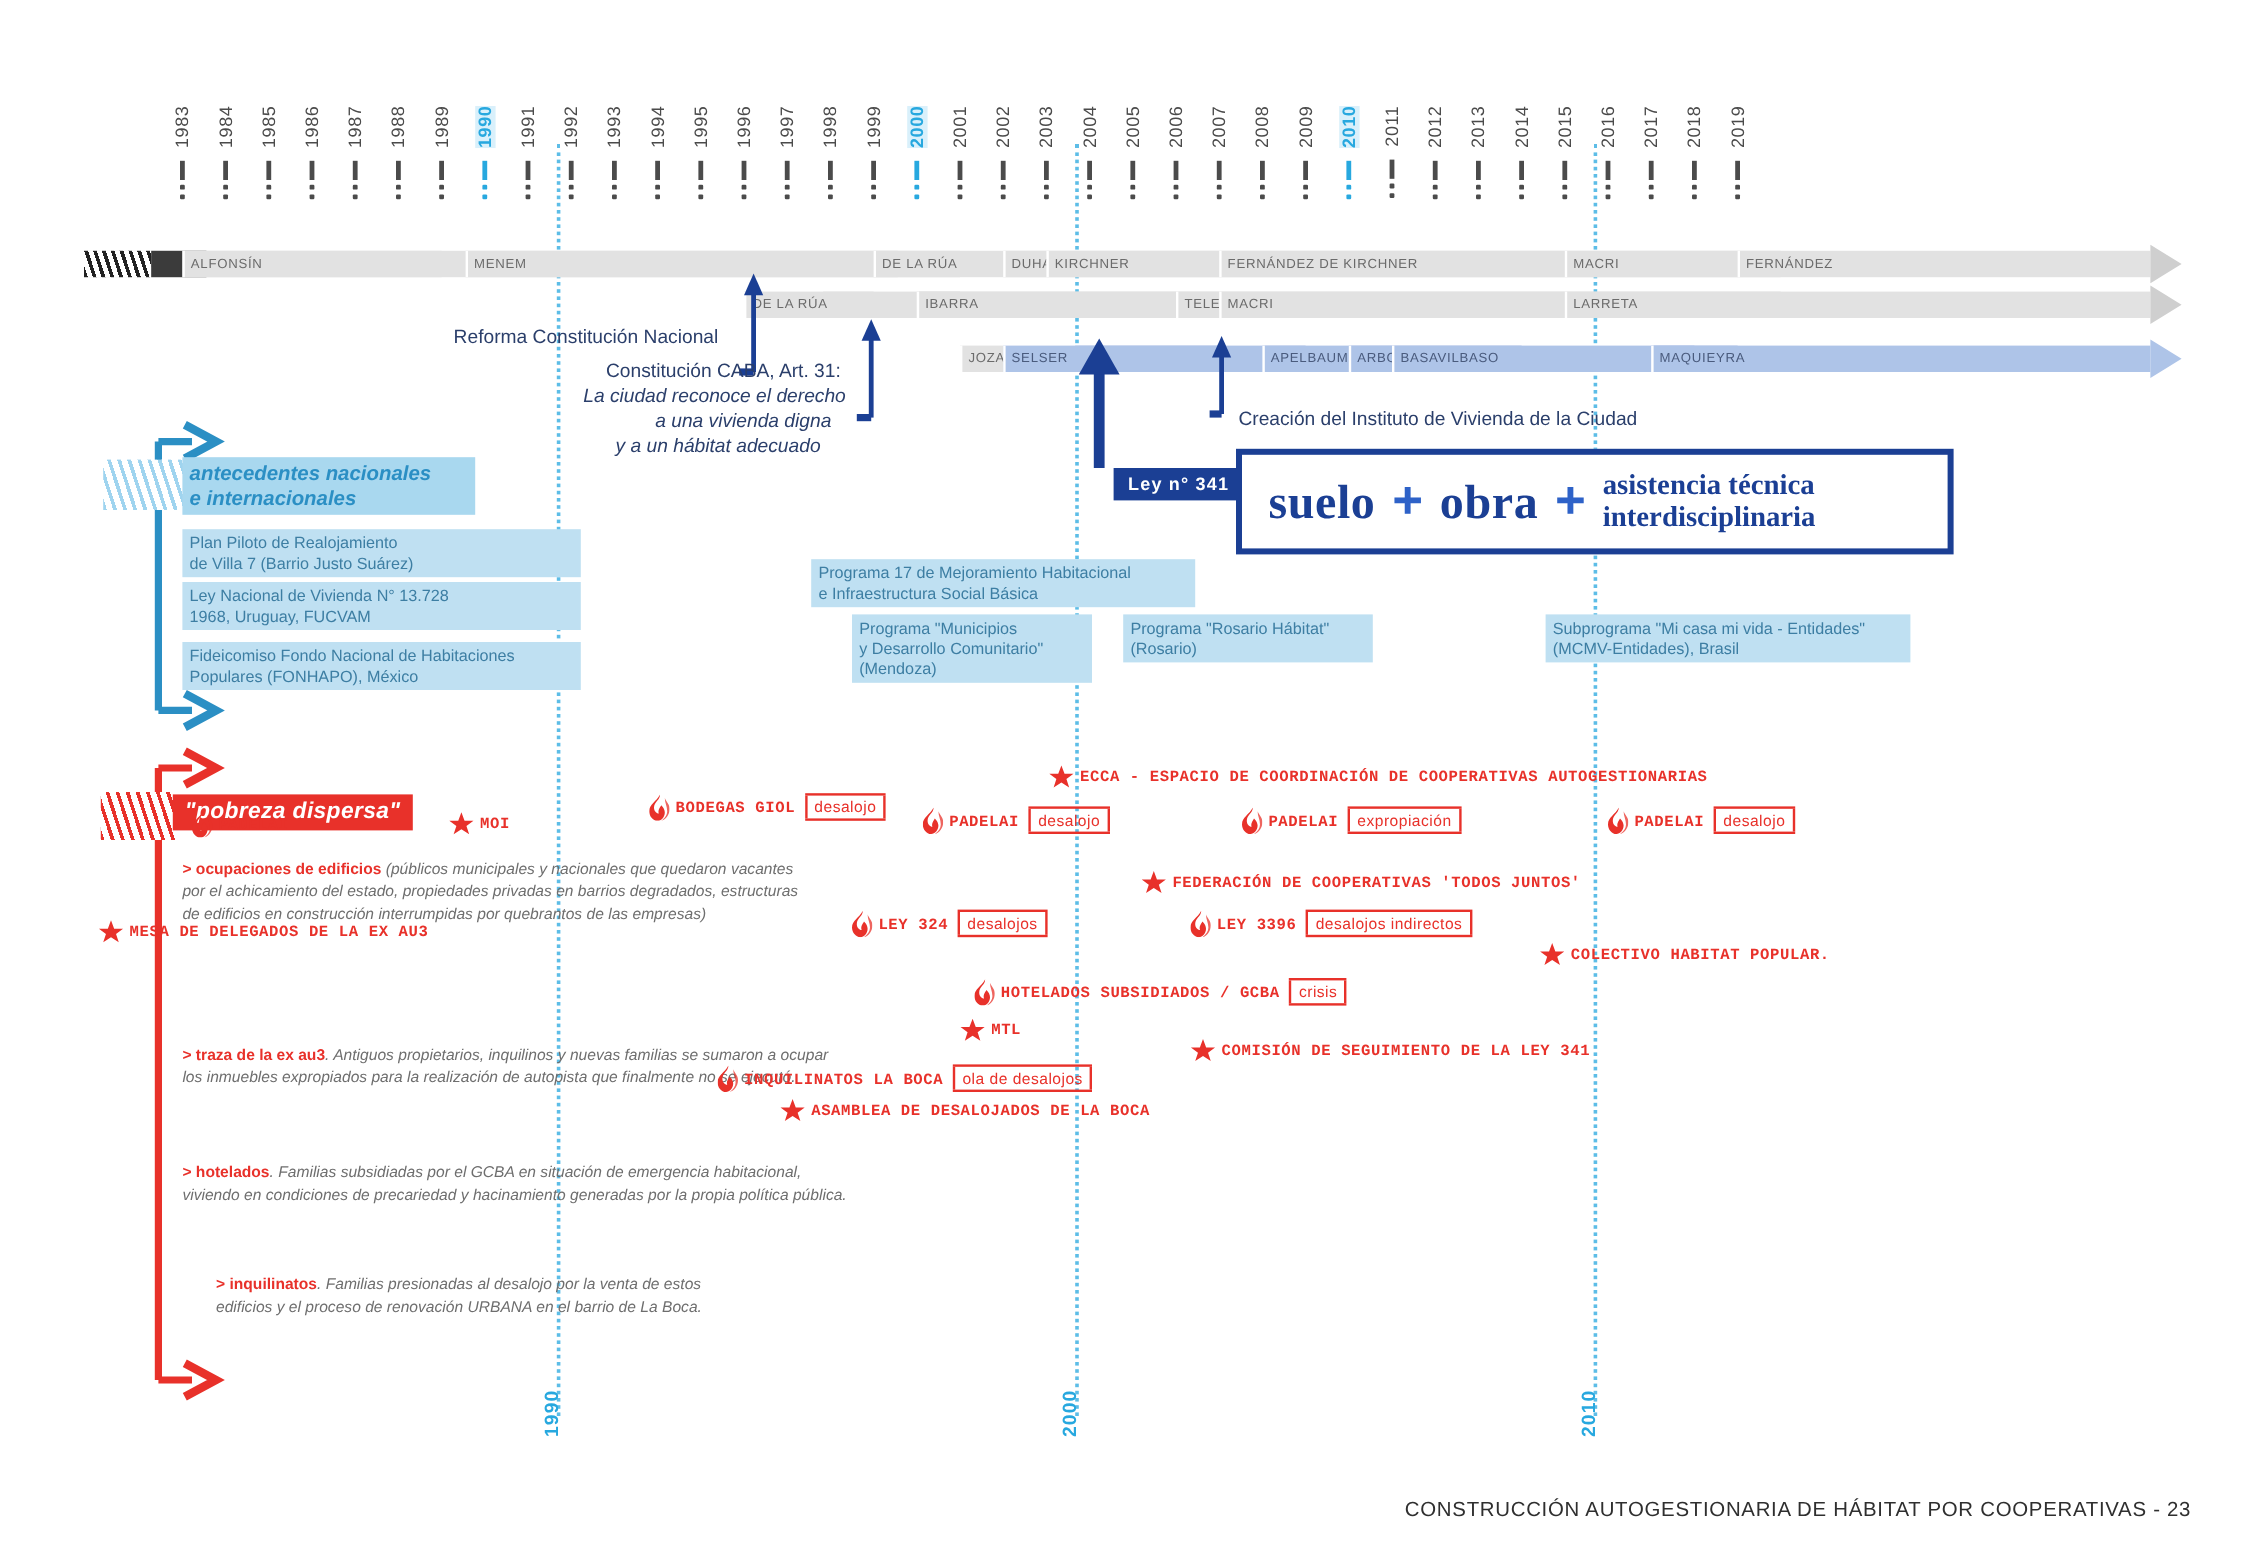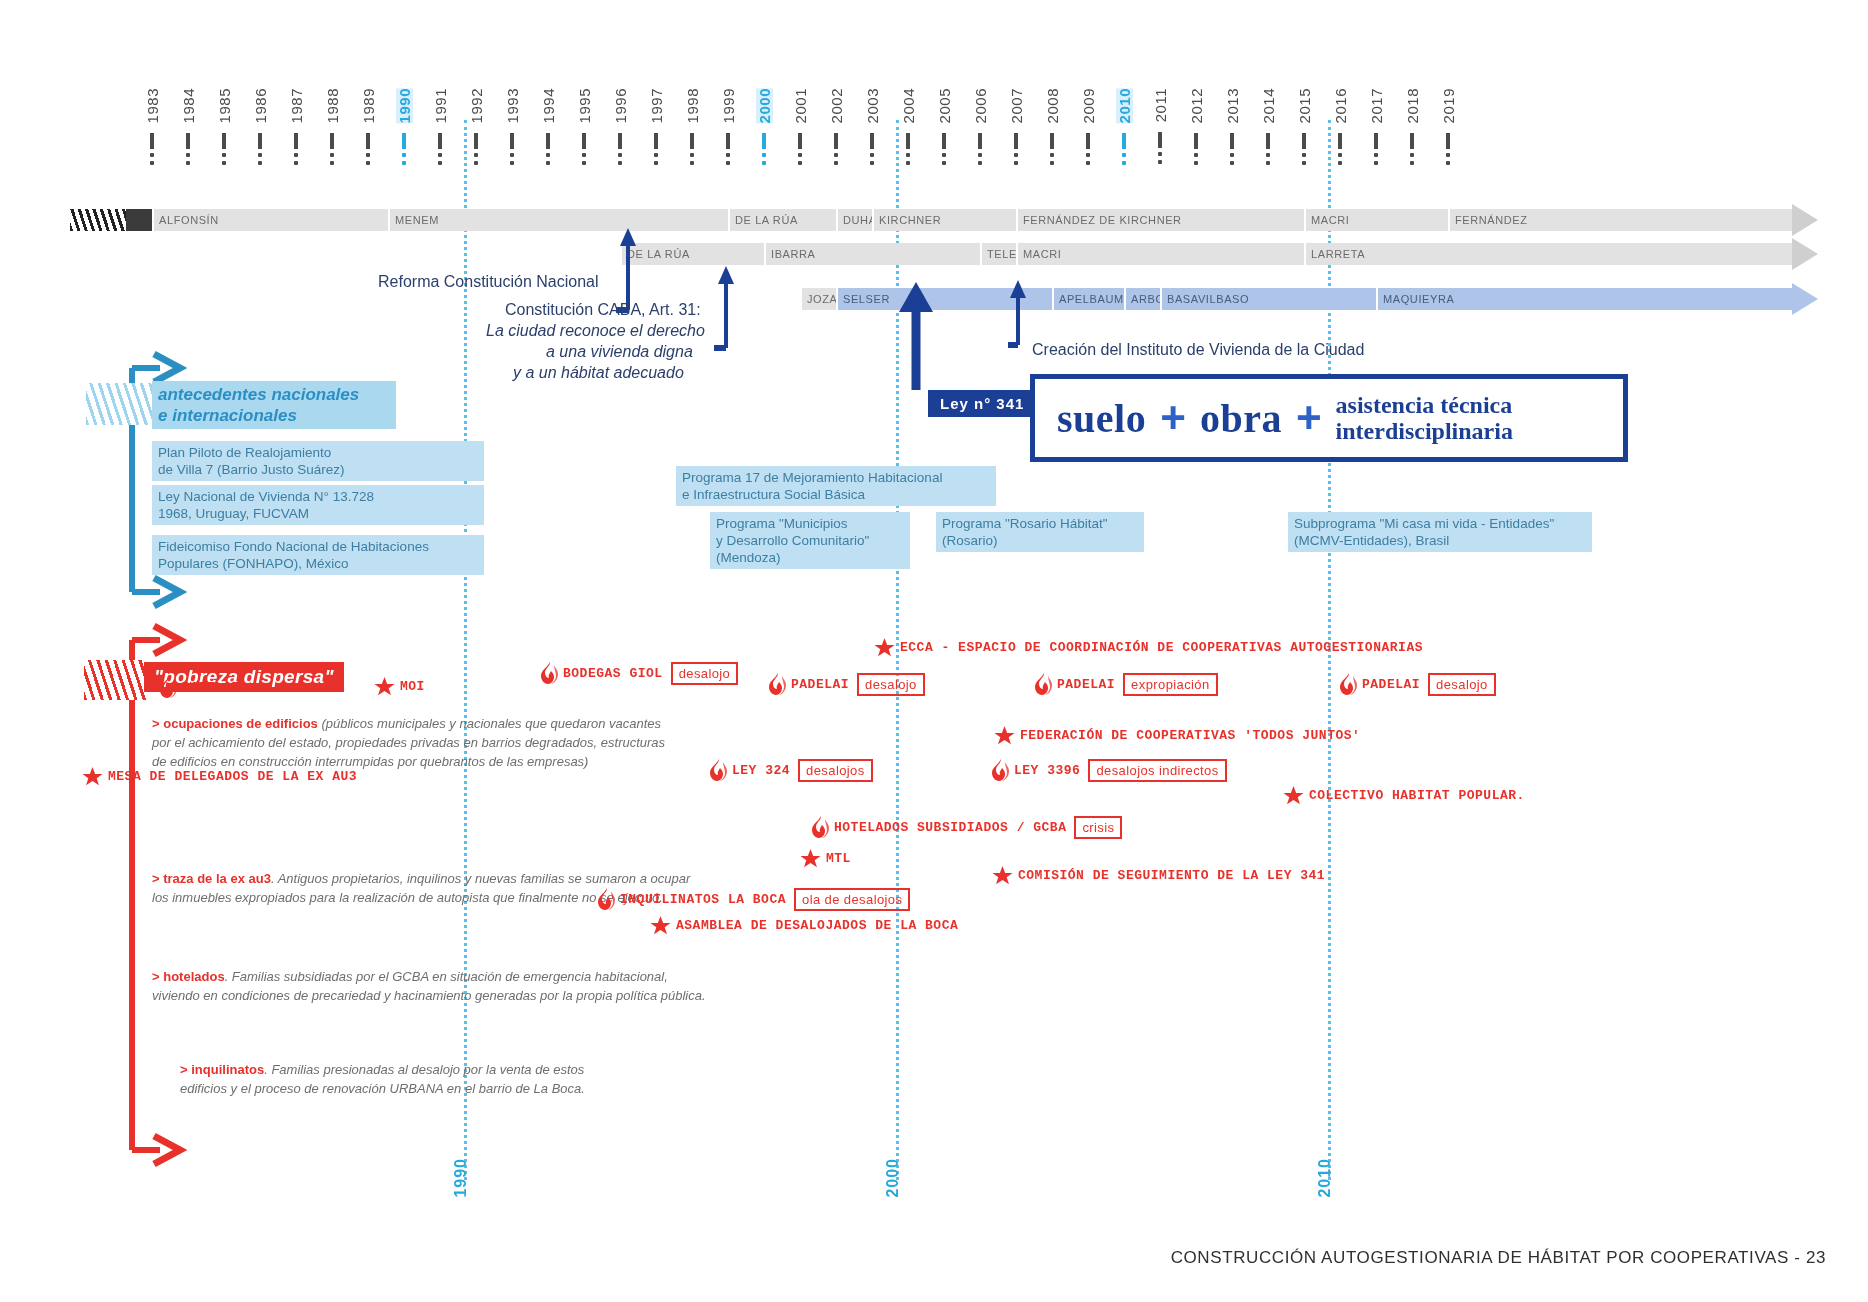--- a/index.html
+++ b/index.html
@@ -493,21 +493,21 @@
         <span class="bracket-wrap"><span class="brk">expropiación</span></span>
       </div>
       <div class="event" style="left: 1340px; top: 673px;">
         <svg class="flame" viewBox="0 0 17 22">
           <path d="M9 0 C9 5 4 6 4 11 C4 14 6 16 8 16 C7 13 9 11 10 9 C12 11 13 13 13 15 C13 19 10 22 7 22 C3 22 0 18 0 14 C0 8 6 6 9 0 Z" fill="#e8312a"></path>
           <path d="M13 3 C14 6 17 8 17 12 C17 17 14 21 10 22 C13 20 15 17 15 14 C15 10 13 7 13 3 Z" fill="#e8312a" opacity=".75"></path>
         </svg>
         <span class="lab">PADELAI</span>
         <span class="bracket-wrap"><span class="brk">desalojo</span></span>
       </div>
-      <div class="event" style="left: 994px; top: 725px; justify-content: center;">
+      <div class="event" style="left: 951px; top: 725px; justify-content: center;">
         <svg class="star" viewBox="0 0 24 24">
           <path d="M12 1 L15 9 L23.5 9 L16.8 14 L19.4 22 L12 17.2 L4.6 22 L7.2 14 L0.5 9 L9 9 Z" fill="#e8312a"></path>
         </svg>
         <span class="lab">FEDERACIÓN DE COOPERATIVAS 'TODOS JUNTOS'</span>
       </div>
       <div class="event" style="left: 710px; top: 759px;">
         <svg class="flame" viewBox="0 0 17 22">
           <path d="M9 0 C9 5 4 6 4 11 C4 14 6 16 8 16 C7 13 9 11 10 9 C12 11 13 13 13 15 C13 19 10 22 7 22 C3 22 0 18 0 14 C0 8 6 6 9 0 Z" fill="#e8312a"></path>
           <path d="M13 3 C14 6 17 8 17 12 C17 17 14 21 10 22 C13 20 15 17 15 14 C15 10 13 7 13 3 Z" fill="#e8312a" opacity=".75"></path>
         </svg>

